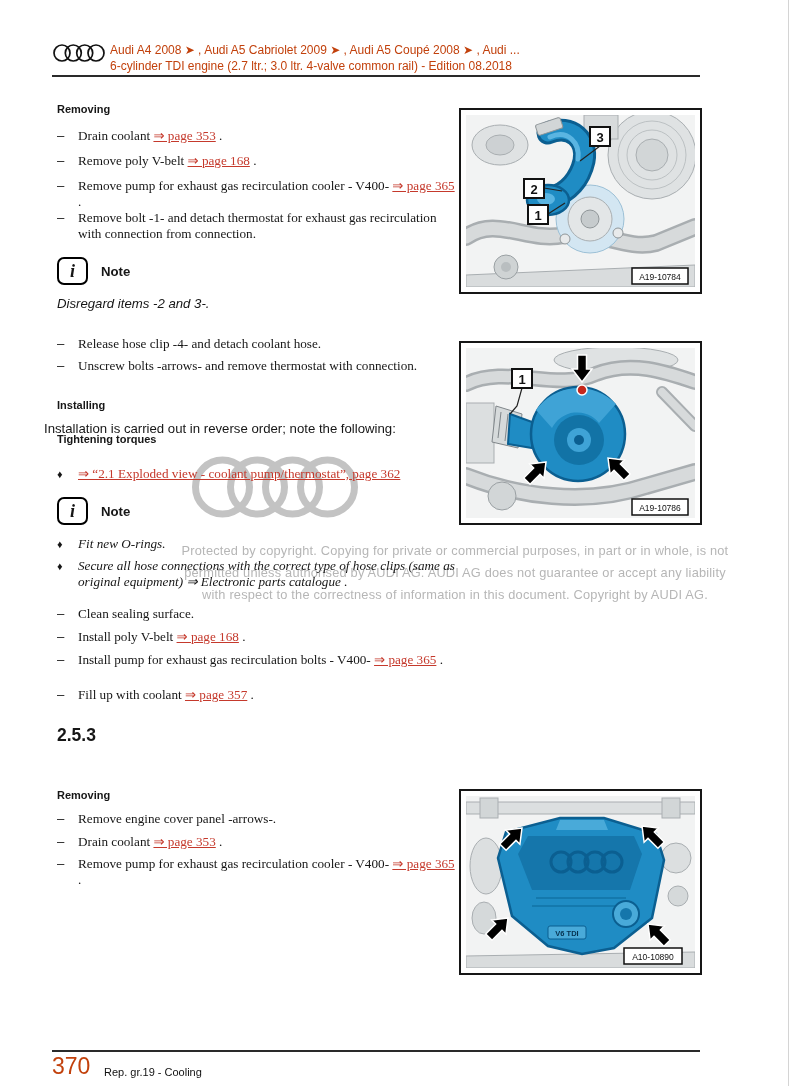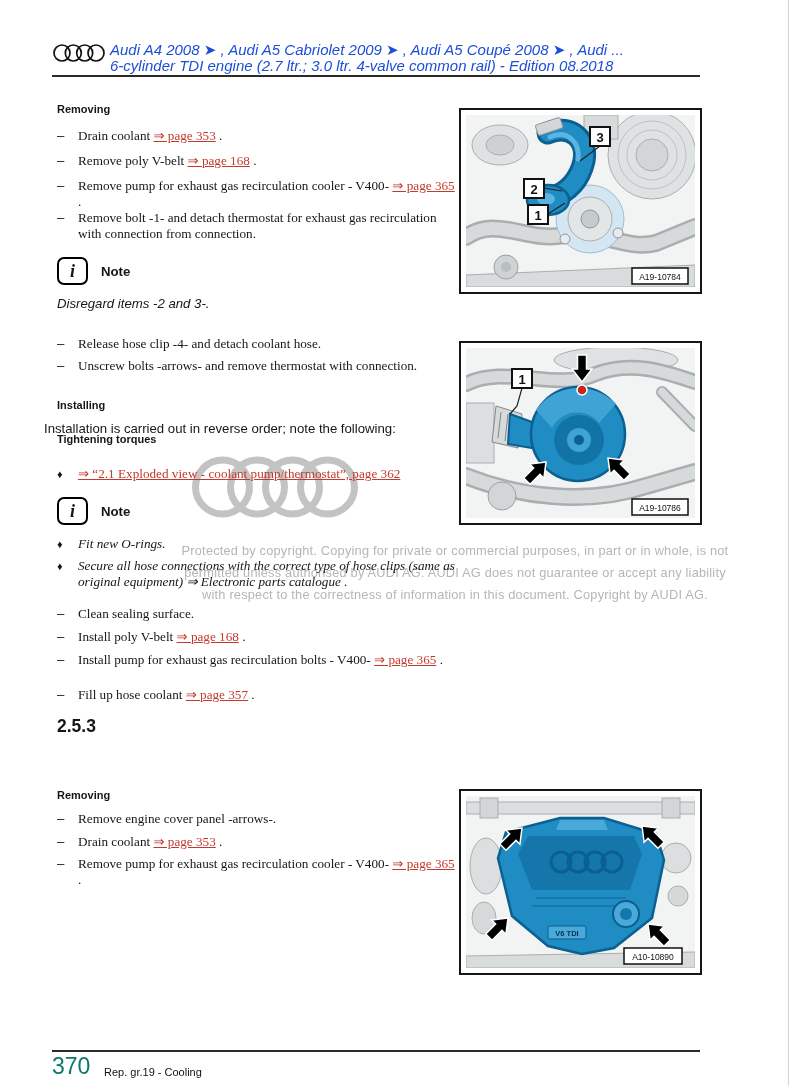--- a/index.html
+++ b/index.html
@@ -4,44 +4,44 @@
 <style>
   html,body{margin:0;padding:0;}
   body{
     width:794px;height:1086px;position:relative;background:#ffffff;
     font-family:"Liberation Sans","DejaVu Sans",sans-serif;color:#161616;
     overflow:hidden;
   }
   .abs{position:absolute;}
   .page-edge{position:absolute;left:788px;top:0;width:1px;height:1086px;background:#d4d4d4;}
   
-  .hdr-text{font-size:15px;line-height:16px;color:#1d4ed8;font-style:italic;}
+  .hdr-text{font-size:12px;line-height:16px;color:#c2410c;}
   .rule{position:absolute;left:52px;width:648px;height:2px;background:#2a2a2a;}
   
   .bold-head{font-size:11px;font-weight:bold;}
   .li{position:absolute;left:57px;width:402px;display:flex;font-size:13.2px;line-height:16px;}
   .li .marker{flex:none;width:21px;}
   .li .txt{flex:1;font-family:Liberation Serif, serif;}
   .plink{color:#c5392c;text-decoration:underline;cursor:pointer;}
   .italic{font-style:italic;}
   .note-row{position:absolute;left:57px;display:flex;align-items:center;gap:13px;}
   .note-icon{width:27px;height:24px;border:2px solid #000;border-radius:7px;
     display:flex;align-items:center;justify-content:center;
     font-family:"Liberation Serif","DejaVu Serif",serif;font-style:italic;font-weight:bold;font-size:18px;line-height:1;}
   .note-label{font-size:13.2px;font-weight:bold;}
-  .sec-head{position:absolute;left:57px;width:402px;display:flex;font-size:17.5px;font-weight:bold;line-height:20px;}
+  .sec-head{position:absolute;left:57px;width:402px;display:flex;font-size:17.5px;font-weight:bold;line-height:20px;margin-top:9px;}
   .sec-head .num{flex:none;width:84px;}
   
   .figure{position:absolute;left:459px;width:229px;border:2px solid #161616;background:#fff;padding:5px;}
   .figsvg{display:block;}
   .figsvg text{font-family:"Liberation Sans","DejaVu Sans",sans-serif;}
   
   .wm-line{position:absolute;left:96px;width:718px;text-align:center;font-size:12.8px;color:#b6b6b6;letter-spacing:.2px;}
   
-  .pgnum{position:absolute;left:52px;top:1053px;font-size:23px;color:#0f766e;}
+  .pgnum{position:absolute;left:52px;top:1053px;font-size:23px;color:#c2410c;}
   .repgrp{position:absolute;left:104px;top:1066px;font-size:11px;color:#111;}
 </style>
 </head>
 <body>
 
 <div class="page-edge"></div>
 
 <svg class="abs" style="left:192px;top:456px" width="166" height="62" viewBox="0 0 166 62">
   <g fill="none" stroke="#c3c3c3" stroke-width="7">
     <circle cx="30.5" cy="31" r="27"></circle>
@@ -130,21 +130,21 @@
 <div class="li" style="top:629px">
   <span class="marker">–</span>
   <span class="txt"><span>Install poly V-belt </span><a class="plink">⇒ page 168</a><span> .</span></span>
 </div>
 <div class="li" style="top:652px">
   <span class="marker">–</span>
   <span class="txt"><span>Install pump for exhaust gas recirculation bolts - V400- </span><a class="plink">⇒ page 365</a><span> .</span></span>
 </div>
 <div class="li" style="top:687px">
   <span class="marker">–</span>
-  <span class="txt"><span>Fill up hose coolant </span><a class="plink">⇒ page 357</a><span> .</span></span>
+  <span class="txt"><span>Fill up with coolant </span><a class="plink">⇒ page 357</a><span> .</span></span>
 </div>
 
 <div class="sec-head" style="top:716px">
   <span class="num">2.5.3</span>
 </div>
 
 <div class="abs bold-head" style="left:57px;top:789px">Removing</div>
 <div class="li" style="top:811px">
   <span class="marker">–</span>
   <span class="txt"><span>Remove engine cover panel -arrows-.</span></span>

